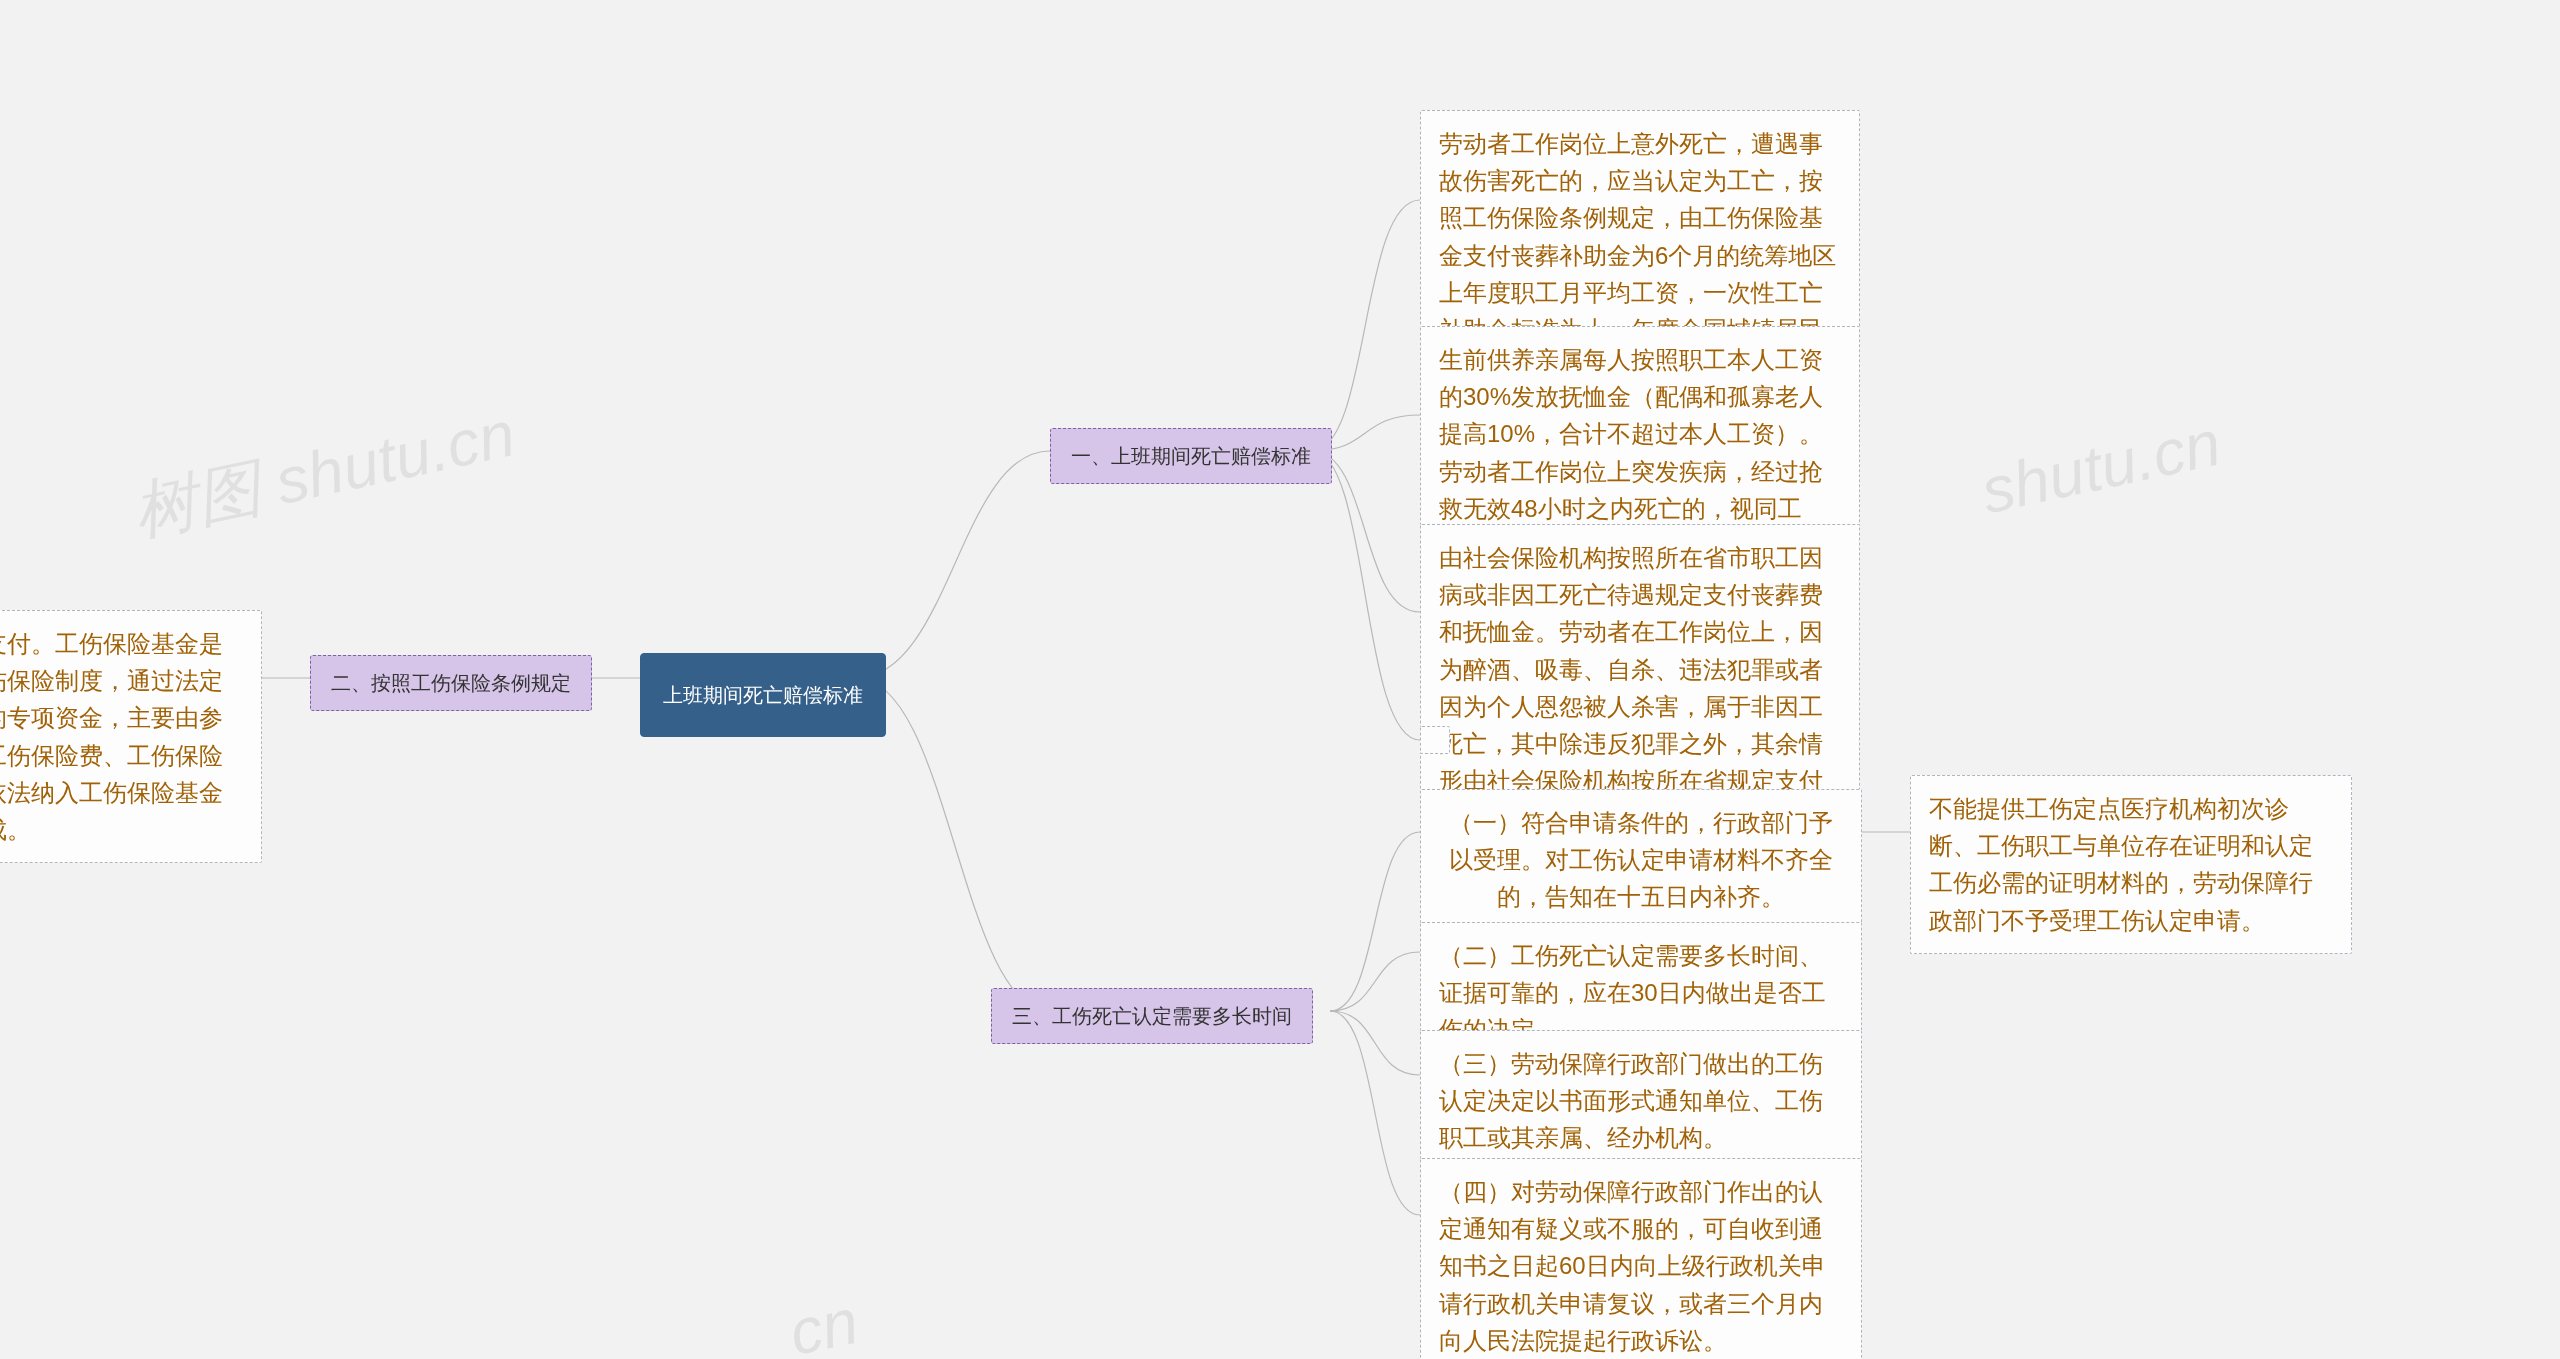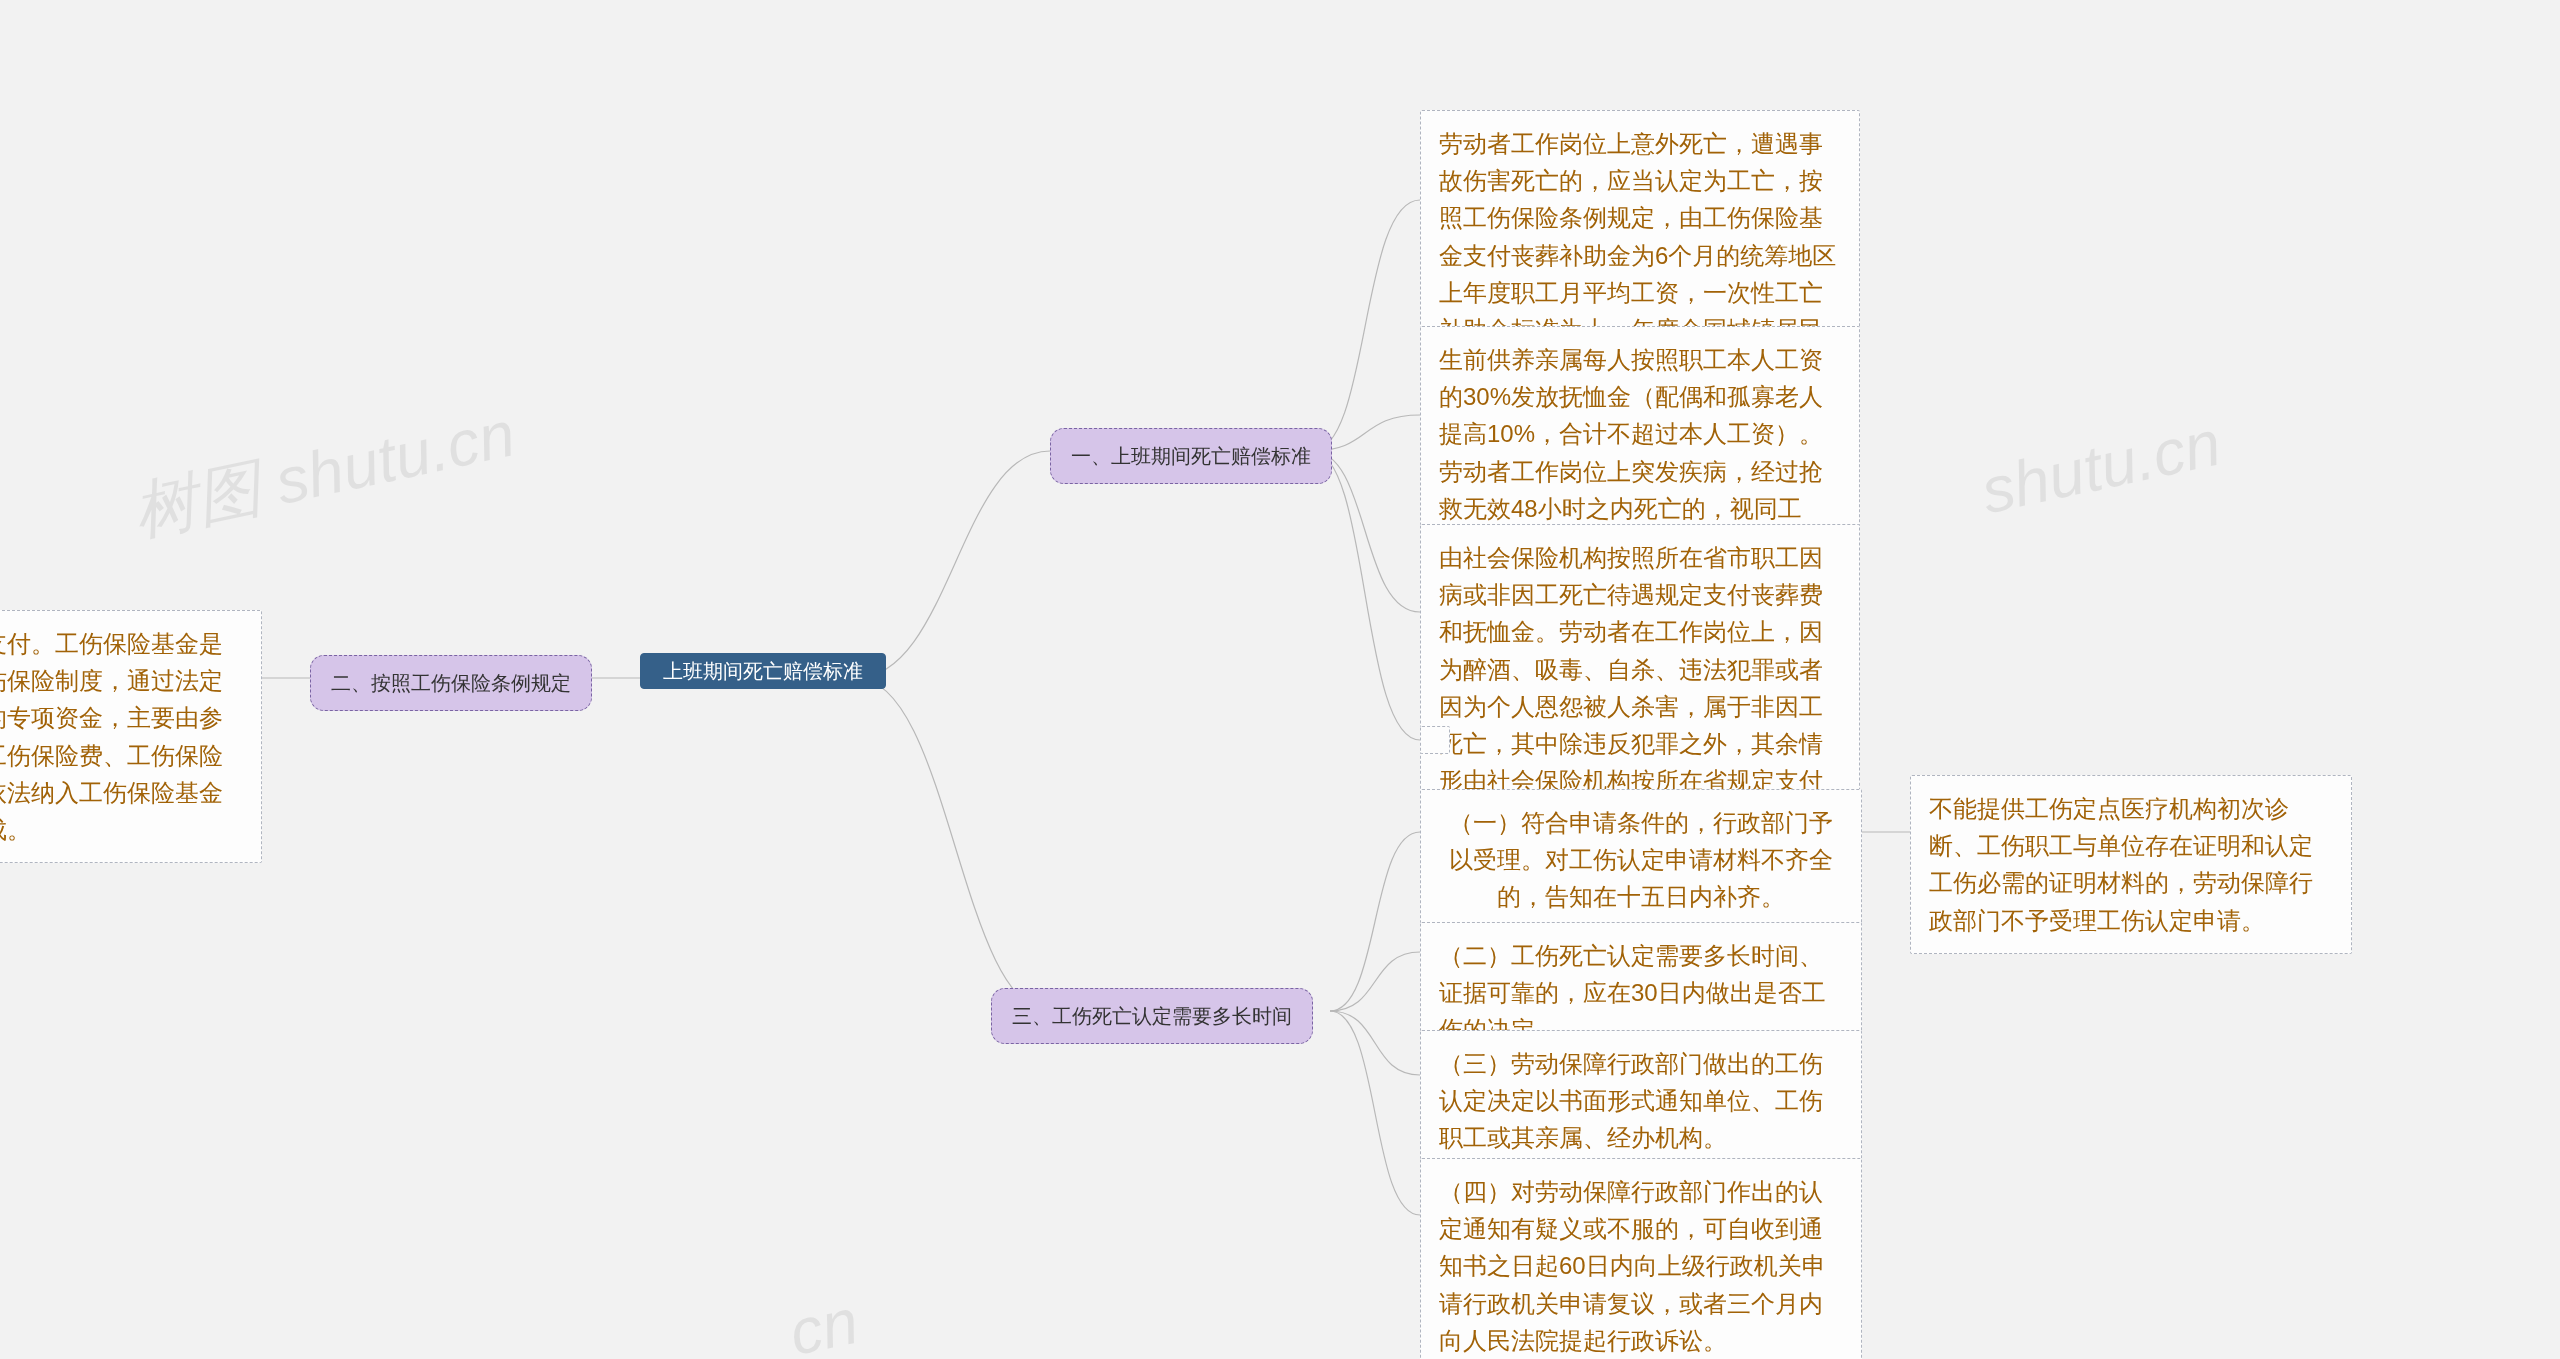--- a/index.html
+++ b/index.html
@@ -22,29 +22,29 @@
   }
   .node {
     position: absolute;
     font-size: 20px;
     line-height: 1.5;
   }
   .root {
     background: #356089;
     color: #fff;
     border: 1px solid #356089;
-    padding: 2px 22px;
+    padding: 26px 22px;
     border-radius: 4px;
   }
   .branch {
     background: #d6c5e9;
     color: #333;
     border: 1px dashed #7a64a3;
     padding: 12px 20px;
-    border-radius: 14px;
+    border-radius: 3px;
   }
   .leaf {
     background: #fdfdfd;
     color: #a16207;
     border: 1px dashed #b0b5c0;
     padding: 14px 18px;
     border-radius: 2px;
     font-size: 24px;
     line-height: 1.55;
   }

